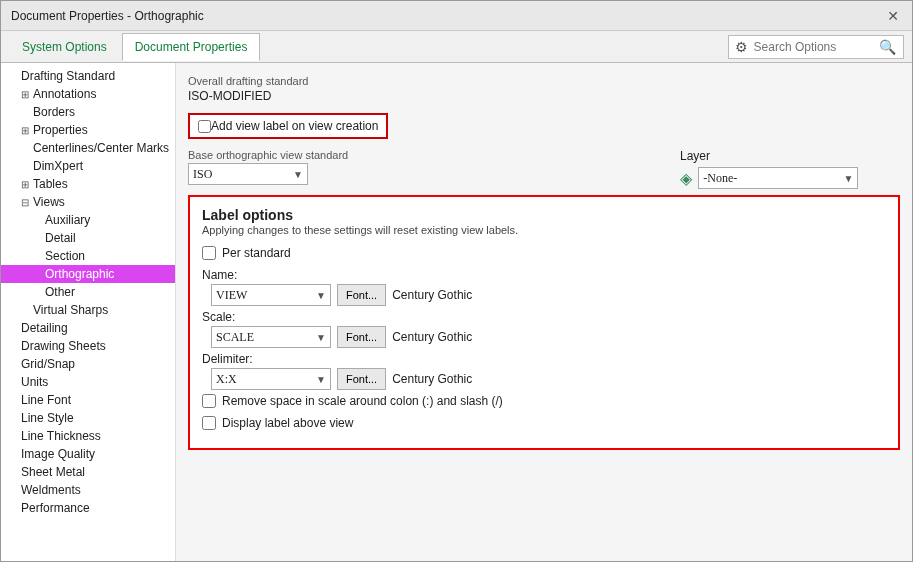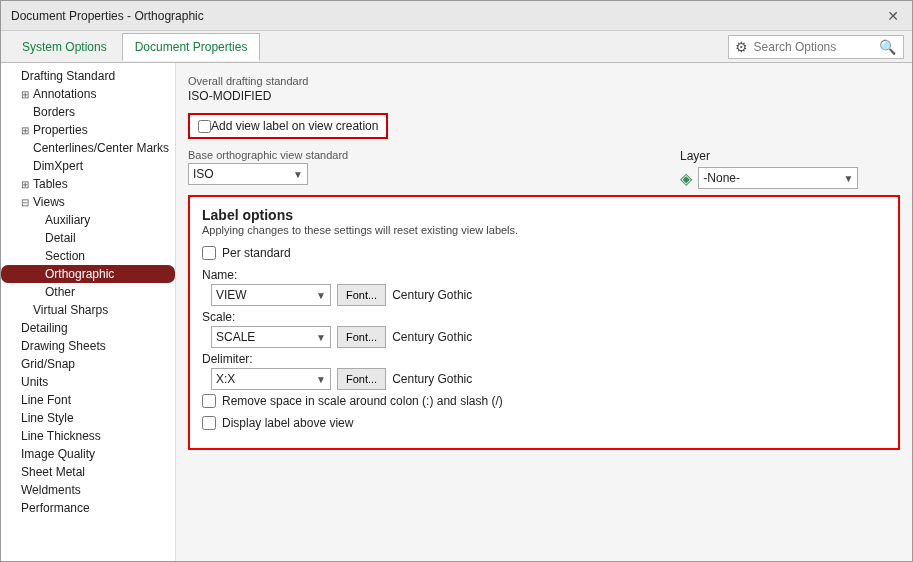--- a/index.html
+++ b/index.html
@@ -18,36 +18,36 @@
 
     .search-box { display: flex; align-items: center; gap: 6px; background: #fff; border: 1px solid #bbb; padding: 2px 6px; height: 24px; }
     .search-box input { border: none; outline: none; font-size: 12px; width: 120px; background: transparent; }
     .search-icon { color: #555; font-size: 14px; }
 
     .content { display: flex; flex: 1; overflow: hidden; }
 
     
     .sidebar { width: 175px; background: #fff; border-right: 1px solid #ddd; overflow-y: auto; padding: 4px 0; flex-shrink: 0; }
     .tree-item { padding: 2px 8px; cursor: pointer; font-size: 12px; white-space: nowrap; }
-    .tree-item.selected { background: #7f1d1d; color: #fff; border-radius: 7px; }
+    .tree-item.selected { background: #d946ef; color: #fff; }
     .tree-item.indent1 { padding-left: 20px; }
     .tree-item.indent2 { padding-left: 32px; }
     .tree-expand { display: inline-block; width: 12px; color: #555; font-size: 10px; }
     .tree-item.selected .tree-expand { color: #fff; }
 
     
     .main-panel { flex: 1; background: #f5f5f5; padding: 12px; overflow-y: auto; }
 
     .field-group { margin-bottom: 10px; }
     .field-label { font-size: 11px; color: #555; margin-bottom: 2px; }
 
     .checkbox-row { display: flex; align-items: center; gap: 6px; margin-bottom: 8px; }
     .checkbox-row input[type=checkbox] { width: 14px; height: 14px; cursor: pointer; }
     .checkbox-label { font-size: 12px; }
-    .select-box { border: 1px solid #aaa; background: #fff; height: 22px; font-size: 12px; padding: 0 4px; display: flex; align-items: center; justify-content: space-between; cursor: pointer; }
+    .select-box { border: 1px solid #aaa; background: #fff; height: 22px; font-size: 12px; padding: 0 4px; display: flex; align-items: center; justify-content: space-between; cursor: pointer; font-family: Liberation Serif, serif; }
     .select-box.wide { width: 120px; }
     .select-box.layer { width: 160px; }
     .select-chevron { font-size: 10px; color: #555; margin-left: 4px; }
 
     
     .label-options-box { border: 2px solid #e00; background: #fff; padding: 10px 12px; margin-top: 4px; }
     .label-options-title { font-size: 14px; font-weight: bold; margin-bottom: 0; }
     .label-options-desc { font-size: 11px; color: #444; margin-bottom: 8px; line-height: 1.4; }
 
     .name-row { display: flex; align-items: center; gap: 6px; margin-bottom: 4px; margin-left: 9px; }

